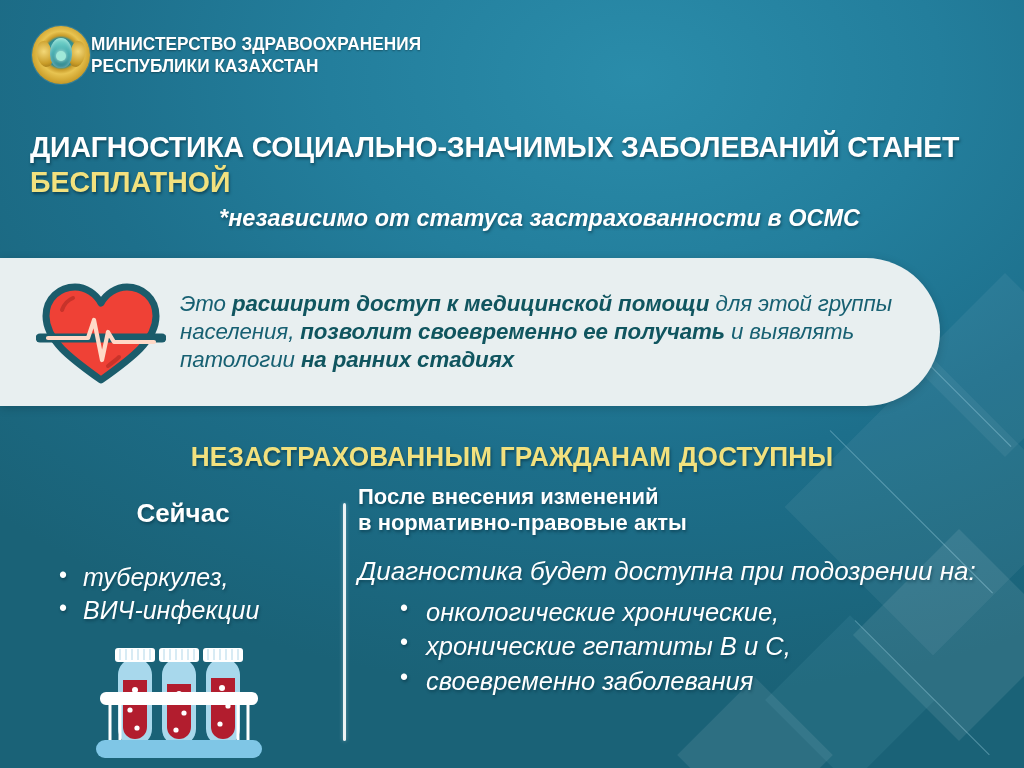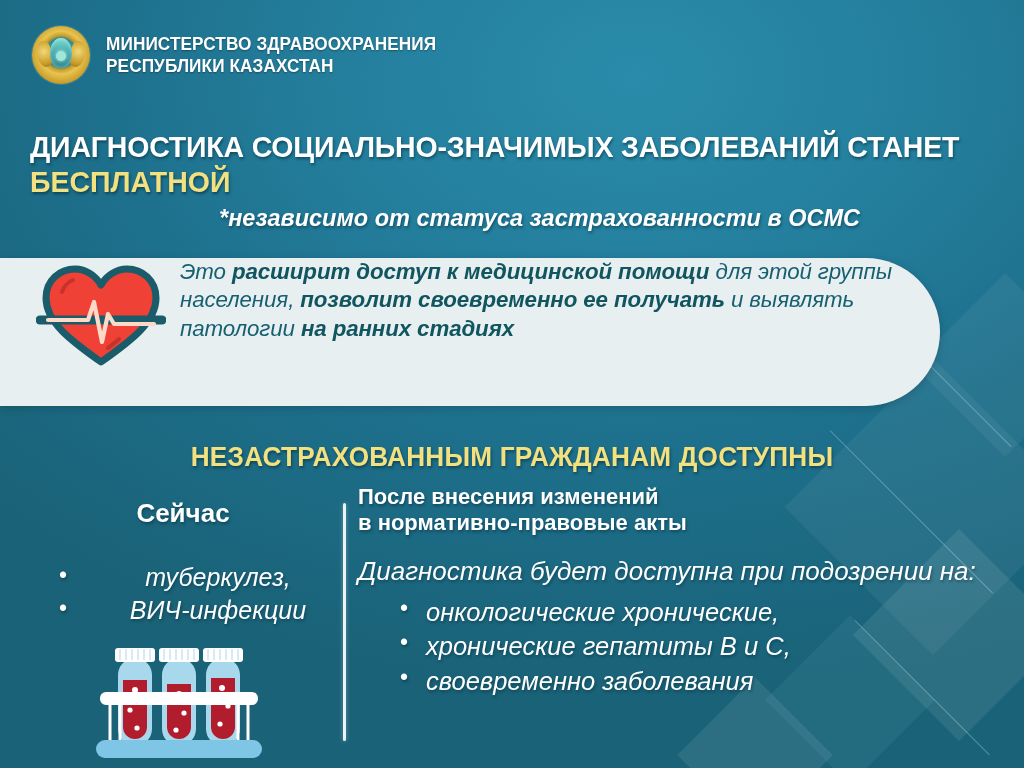--- a/index.html
+++ b/index.html
@@ -21,21 +21,21 @@
     transform:rotate(45deg);
   }
   .chev2{background:rgba(255,255,255,0.085);}
   .chev3{background:rgba(160,225,240,0.07);}
   .hairline{
     position:absolute;background:rgba(190,235,248,.35);height:1px;
     transform-origin:left center;
   }
 
   
-  #header{position:absolute;left:32px;top:26px;display:flex;align-items:center;gap:16px;}
+  #header{position:absolute;left:32px;top:26px;display:flex;align-items:center;gap:1px;}
   #emblem{
     width:58px;height:58px;border-radius:50%;position:relative;flex:0 0 auto;
     background:
       radial-gradient(circle at 50% 46%, #6fd6c8 0%, #3fa9a6 22%, #2d8b93 34%, #c79b2a 40%, #e8c451 50%, #d2a733 66%, #b98e22 80%, #8d6b16 100%);
     box-shadow:0 0 0 1px rgba(255,255,255,.12);
   }
   #emblem .em-core{
     position:absolute;left:50%;top:46%;transform:translate(-50%,-50%);
     width:22px;height:30px;border-radius:50% 50% 45% 45%;
     background:linear-gradient(180deg,#7fdcd0,#39a3a8 55%,#2b8189);
@@ -75,21 +75,21 @@
     position:absolute;left:219px;top:205px;
     color:#ffffff;font-style:italic;font-weight:bold;font-size:23.5px;
     text-shadow:1px 2px 3px rgba(0,40,55,.5);white-space:nowrap;
   }
 
   
   #panel{
     position:absolute;left:0;top:258px;width:940px;height:148px;
     background:#e8eff0;border-radius:0 74px 74px 0;
     box-shadow:0 2px 10px rgba(0,0,0,.18);
-    display:flex;align-items:flex-start;
+    display:flex;align-items:center;
   }
   #heart{position:relative;width:130px;height:112px;margin-left:36px;flex:0 0 auto;}
   #panel-text{
     color:#176072;font-size:22.3px;line-height:1.27;font-style:italic;
     margin-left:14px;margin-right:30px;letter-spacing:-.1px;
   }
   #panel-text b{font-weight:bold;color:#10555f;}
   #panel-text span{font-weight:normal;}
 
   
@@ -105,21 +105,21 @@
     position:absolute;left:343px;top:503px;width:3px;height:238px;
     background:rgba(255,255,255,.92);border-radius:2px;
     box-shadow:0 0 4px rgba(255,255,255,.35);
   }
   #col-left{position:absolute;left:0px;top:498px;width:340px;text-align:center;margin-left:13px;}
   #col-left .head{
     color:#ffffff;font-weight:bold;font-size:26px;
     text-shadow:1px 2px 3px rgba(0,40,55,.5);
   }
   #col-left ul{
-    list-style:none;margin:32px 0 0 0;padding:0 0 0 46px;text-align:center;
+    list-style:none;margin:32px 0 0 0;padding:0 0 0 46px;text-align:left;
   }
   #col-left li{
     color:#ffffff;font-style:italic;font-size:25px;line-height:1.32;
     text-shadow:1px 2px 3px rgba(0,40,55,.45);position:relative;padding-left:24px;
   }
   #col-left li:before{
     content:"•";position:absolute;left:0;top:-1px;font-style:normal;font-size:23px;
   }
 
   #col-right{position:absolute;left:358px;top:484px;width:648px;}

